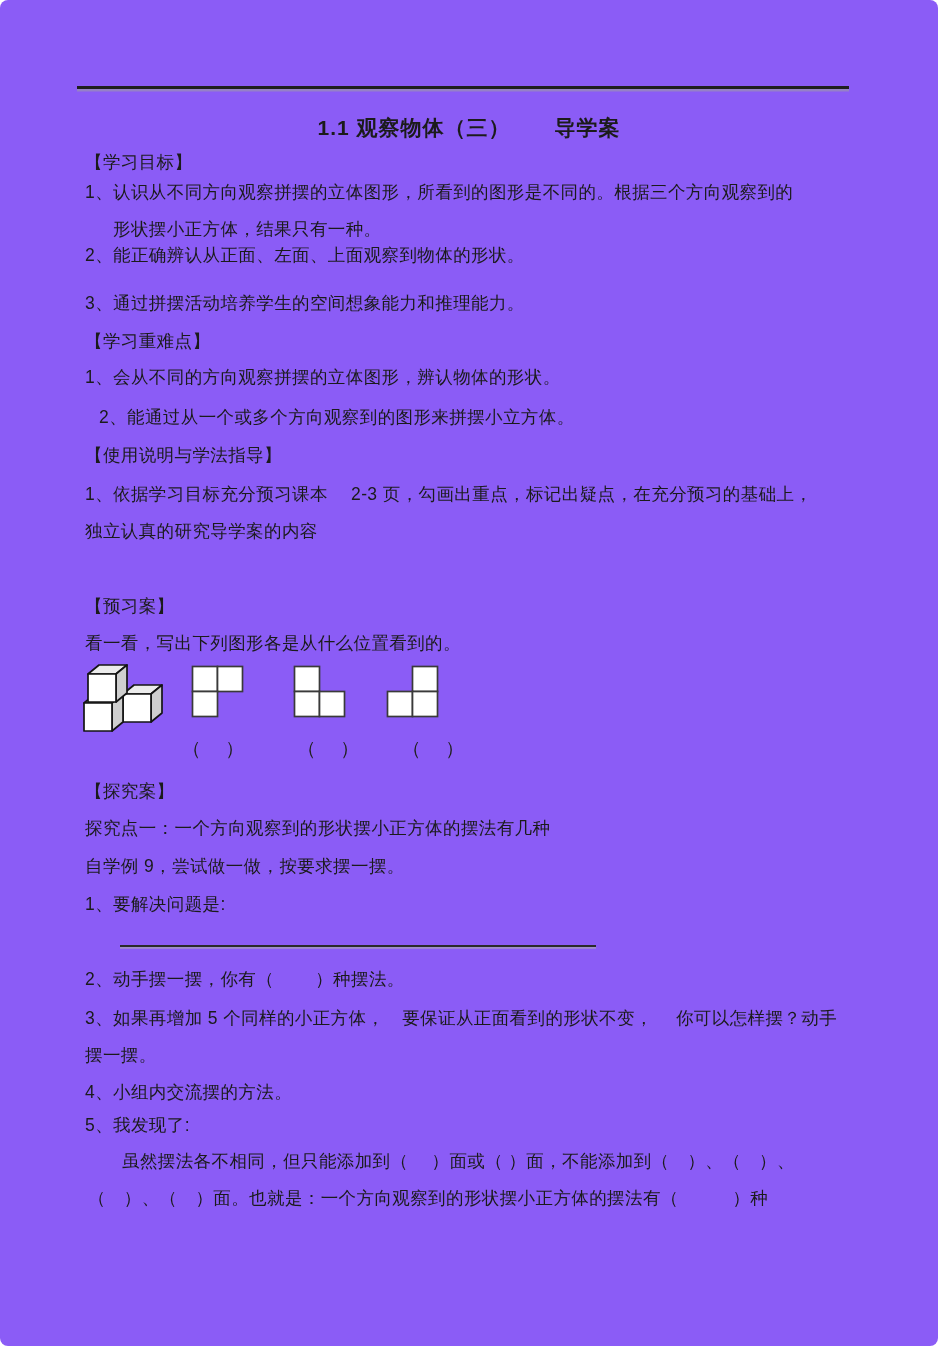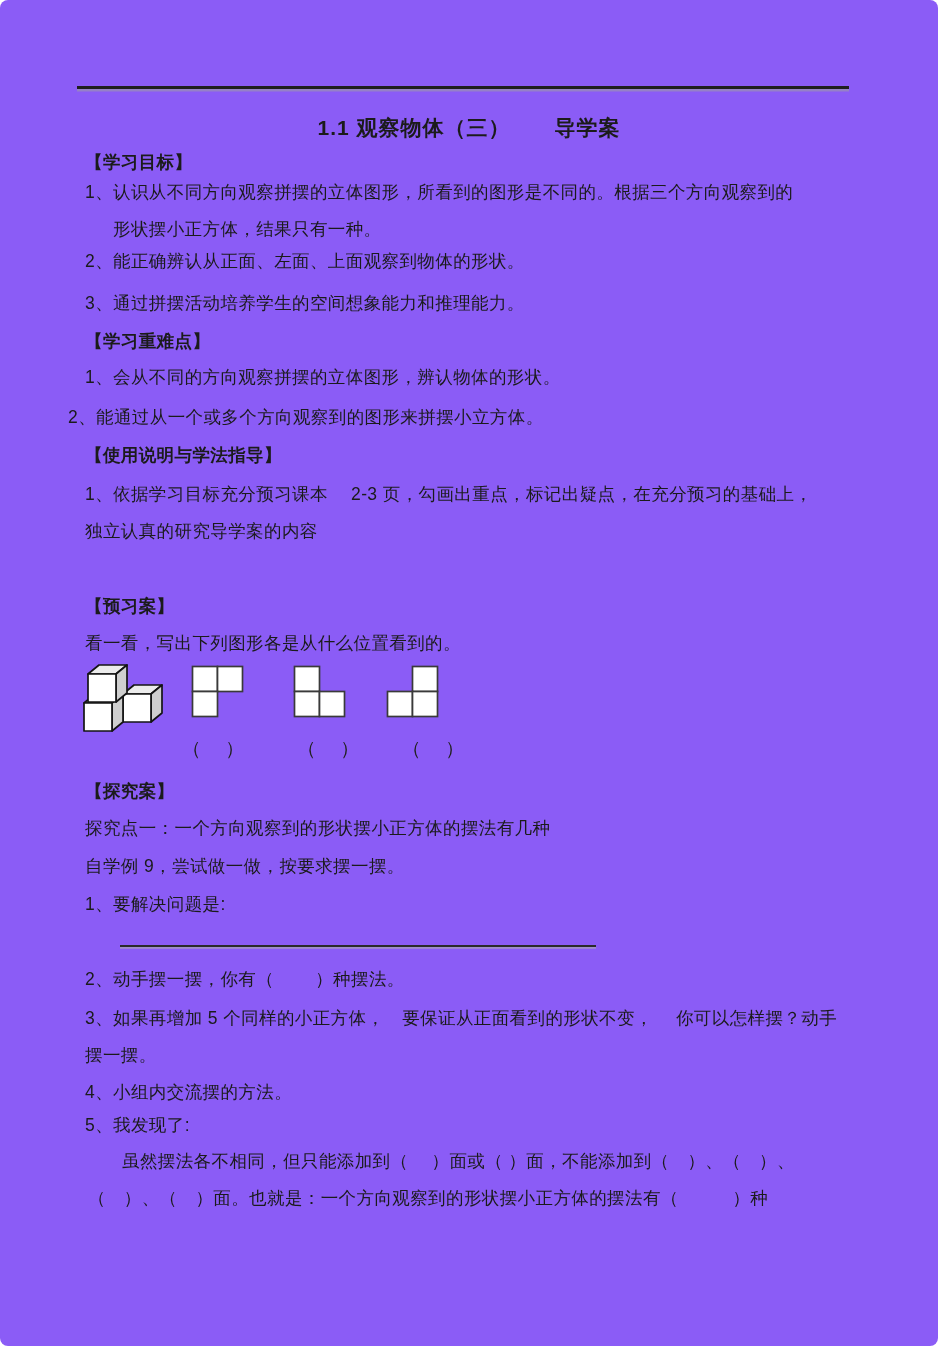--- a/index.html
+++ b/index.html
@@ -15,21 +15,21 @@
     border-radius: 8px;
   }
   .tl {            
     position: absolute;
     font-size: 17.5px;
     letter-spacing: 0.4px;
     white-space: pre;
     font-weight: 500;
     color: #1b1b1b;
   }
-  .hdr { font-weight: 700; }
+  .hdr { font-weight: 400; }
   .title {
     position: absolute;
     left: 0; right: 0;
     top: 114px;
     text-align: center;
     font-size: 21px;
     font-weight: 700;
     letter-spacing: 1px;
     white-space: pre;
   }
@@ -62,26 +62,26 @@
 
 <div id="page">
 
   <div class="top-rule"></div>
 
   <div class="title">1.1 观察物体（三）　　导学案</div>
 
   <div class="tl hdr" style="left:85px; top:150px">【学习目标】</div>
   <div class="tl" style="left:85px; top:180px">1、认识从不同方向观察拼摆的立体图形，所看到的图形是不同的。根据三个方向观察到的</div>
   <div class="tl" style="left:113px; top:217px">形状摆小正方体，结果只有一种。</div>
-  <div class="tl" style="left:85px; top:249px">2、能正确辨认从正面、左面、上面观察到物体的形状。</div>
+  <div class="tl" style="left:85px; top:243px">2、能正确辨认从正面、左面、上面观察到物体的形状。</div>
   <div class="tl" style="left:85px; top:291px">3、通过拼摆活动培养学生的空间想象能力和推理能力。</div>
 
   <div class="tl hdr" style="left:85px; top:329px">【学习重难点】</div>
   <div class="tl" style="left:85px; top:365px">1、会从不同的方向观察拼摆的立体图形，辨认物体的形状。</div>
-  <div class="tl" style="left:68px; top:405px">2、能通过从一个或多个方向观察到的图形来拼摆小立方体。</div>
+  <div class="tl" style="left:99px; top:405px">2、能通过从一个或多个方向观察到的图形来拼摆小立方体。</div>
 
   <div class="tl hdr" style="left:85px; top:443px">【使用说明与学法指导】</div>
   <div class="tl" style="left:85px; top:482px">1、依据学习目标充分预习课本　 2-3 页，勾画出重点，标记出疑点，在充分预习的基础上，</div>
   <div class="tl" style="left:85px; top:519px">独立认真的研究导学案的内容</div>
 
   <div class="tl hdr" style="left:85px; top:594px">【预习案】</div>
   <div class="tl" style="left:85px; top:631px">看一看，写出下列图形各是从什么位置看到的。</div>
 
   <svg class="fig" style="left:78px; top:652px" width="95" height="88" viewBox="0 0 95 88">
       <polygon stroke="#141414" stroke-width="1.7" stroke-linejoin="round" fill="#ececec" points="45,42 56,33 84,33 73,42"></polygon>

